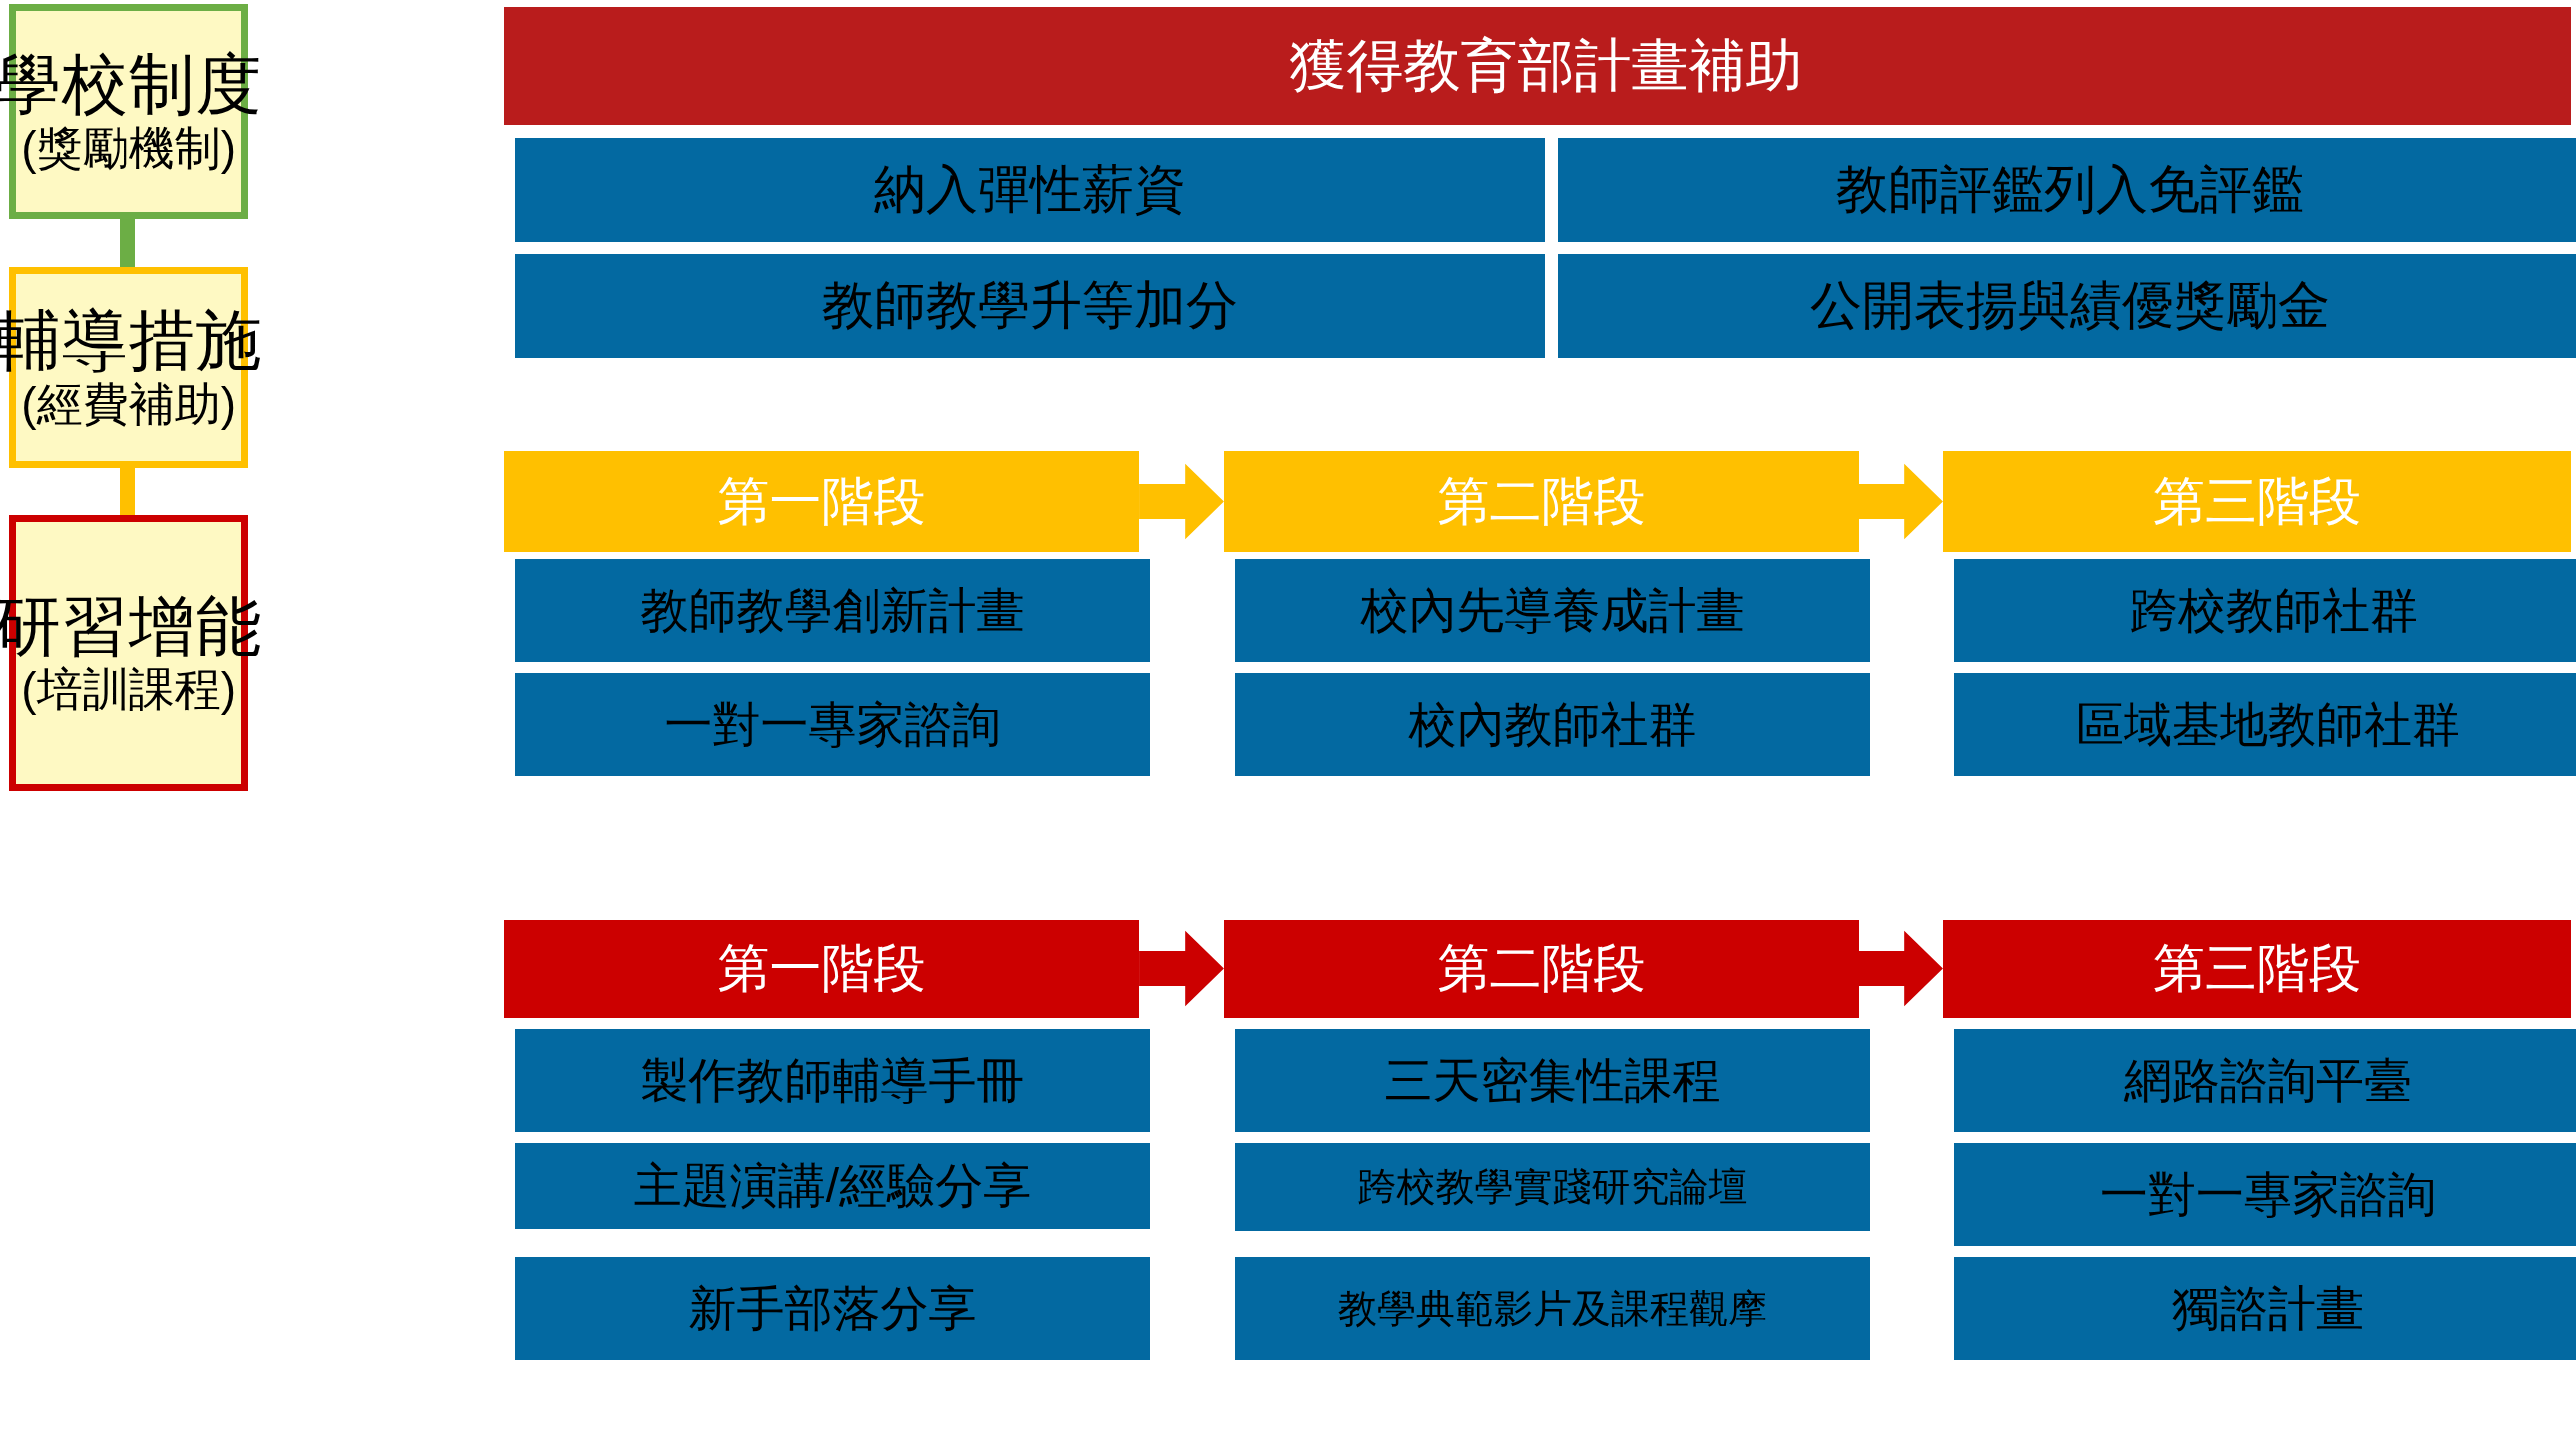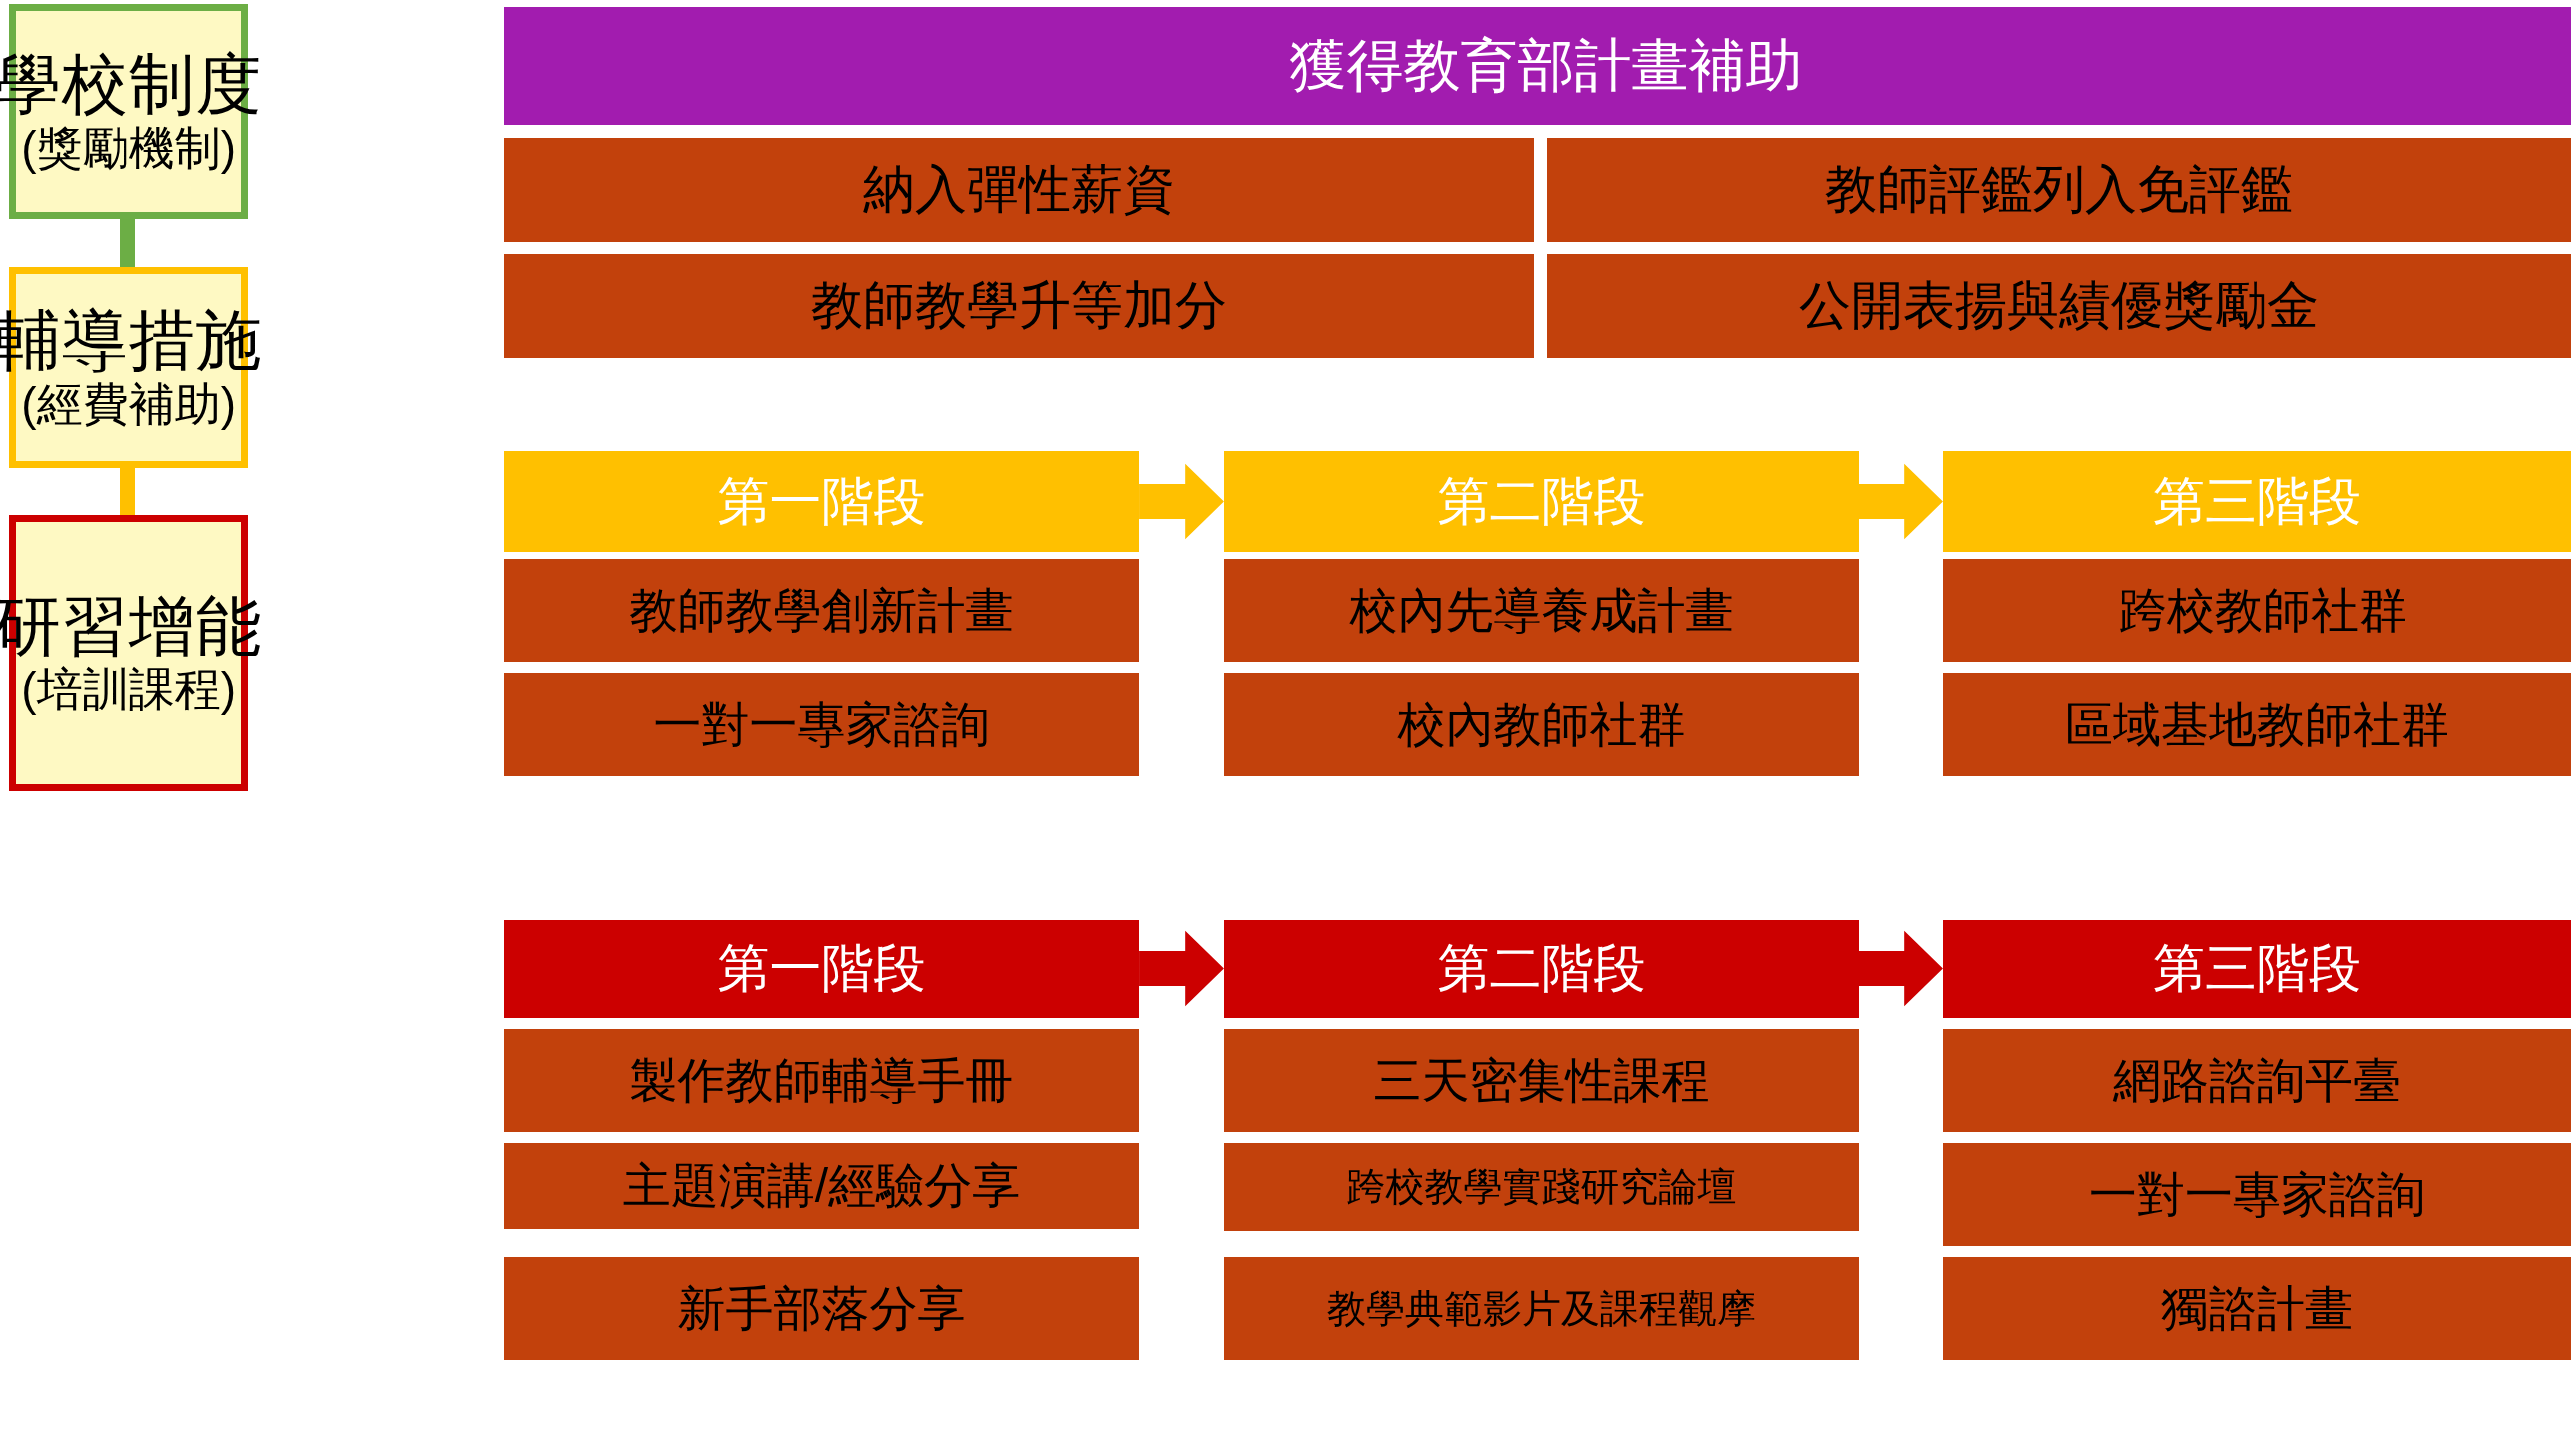--- a/index.html
+++ b/index.html
@@ -55,22 +55,23 @@
   .cell {
     position: absolute;
     box-sizing: border-box;
     display: flex;
     align-items: center;
     justify-content: center;
     text-align: center;
     white-space: nowrap;
   }
   .cell-grey {
-    background: #c2410c;
+    background: #0369a1;
     color: #000000;
+    margin-left: 11px;
   }
   .cell-head {
     color: #ffffff;
   }
 
   
   .fs-head-green { font-size: 57px; }
   .fs-head-stage { font-size: 52px; }
   .fs-body-lg    { font-size: 52px; }
   .fs-body-md    { font-size: 48px; }
@@ -98,21 +99,21 @@
   <div class="cat-box" style="left:9.2px; top:267px; width:239px; height:201px; border:7.4px solid #FFC000;">
     <div class="cat-title">輔導措施</div>
     <div class="cat-sub">(經費補助)</div>
   </div>
 
   <div class="cat-box" style="left:9.2px; top:515px; width:239px; height:276px; border:7.4px solid #CC0000;">
     <div class="cat-title">研習增能</div>
     <div class="cat-sub">(培訓課程)</div>
   </div>
 
-  <div class="cell cell-head fs-head-green" style="left:504px; top:7.4px; width:2067px; height:118px; background:#a21caf;padding-left:17px;">獲得教育部計畫補助</div>
+  <div class="cell cell-head fs-head-green" style="left:504px; top:7.4px; width:2067px; height:118px; background:#b91c1c;padding-left:17px;">獲得教育部計畫補助</div>
 
   <div class="cell cell-grey fs-body-lg" style="left:504px; top:138px; width:1030px; height:104px;">納入彈性薪資</div>
 
   <div class="cell cell-grey fs-body-lg" style="left:1547px; top:138px; width:1024px; height:104px;">教師評鑑列入免評鑑</div>
 
   <div class="cell cell-grey fs-body-lg" style="left:504px; top:254px; width:1030px; height:104px;">教師教學升等加分</div>
 
   <div class="cell cell-grey fs-body-lg" style="left:1547px; top:254px; width:1024px; height:104px;">公開表揚與績優獎勵金</div>
 
   <div class="cell cell-head fs-head-stage" style="left:504px; top:451px; width:635px; height:101px; background:#FFC000;">第一階段</div>

